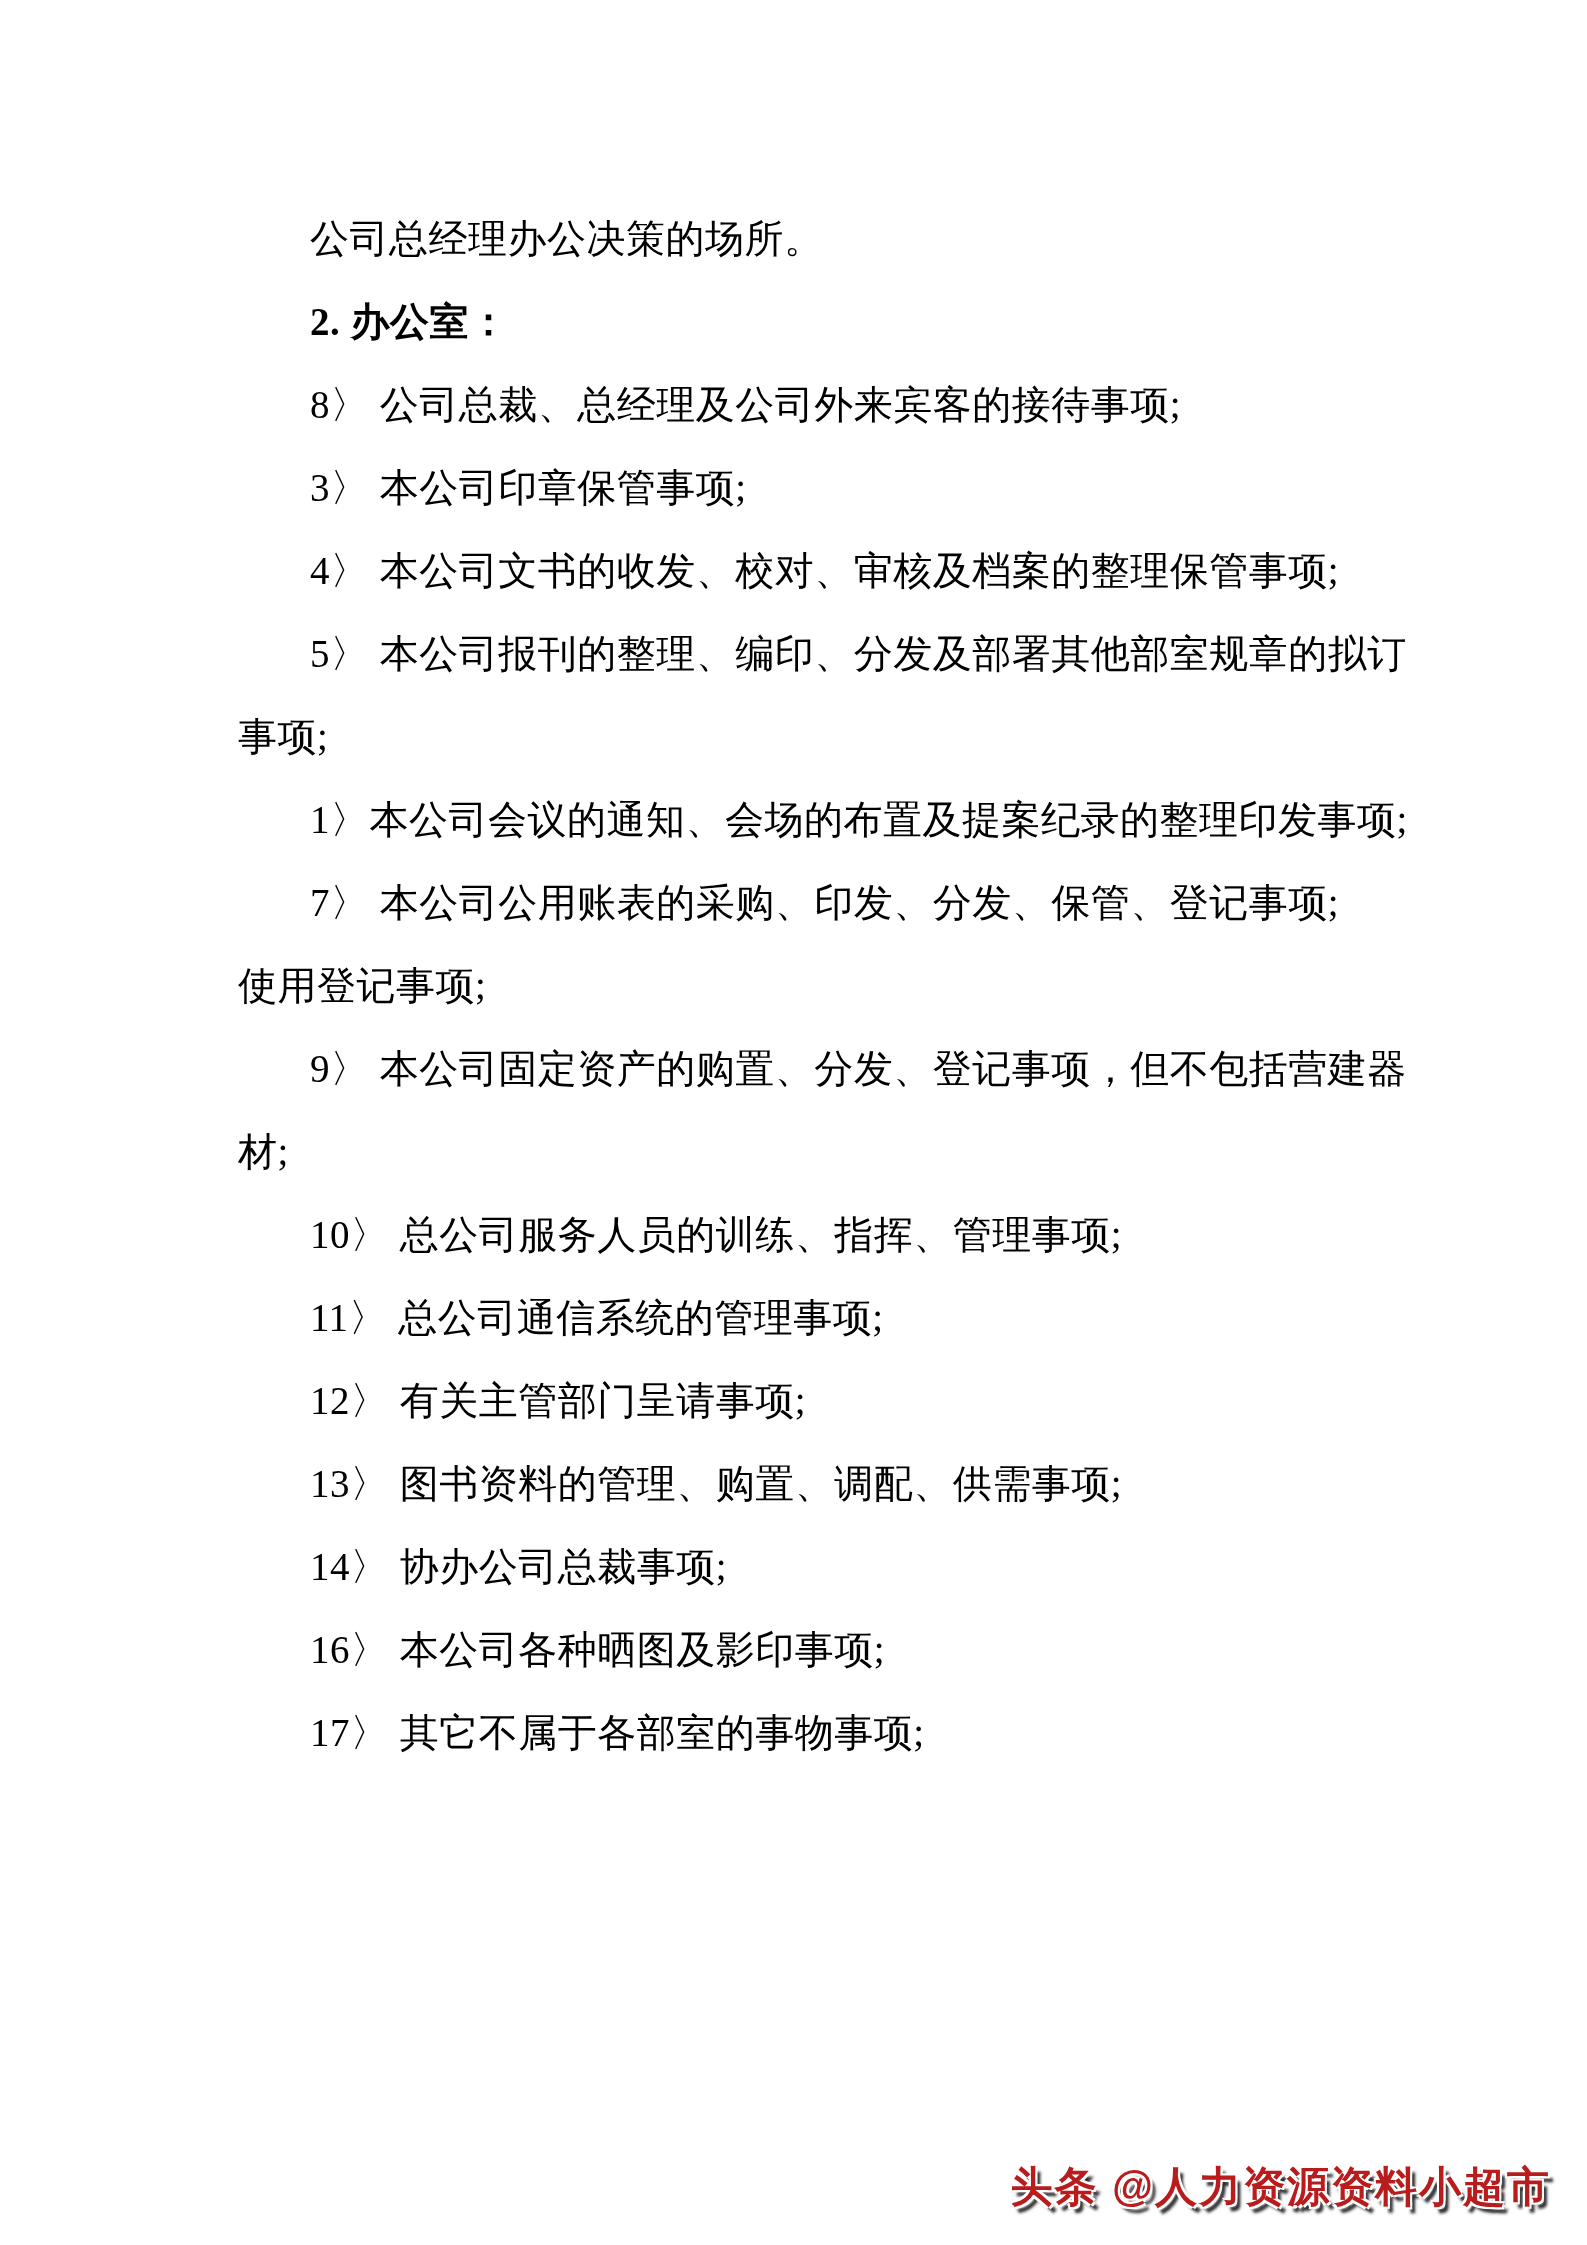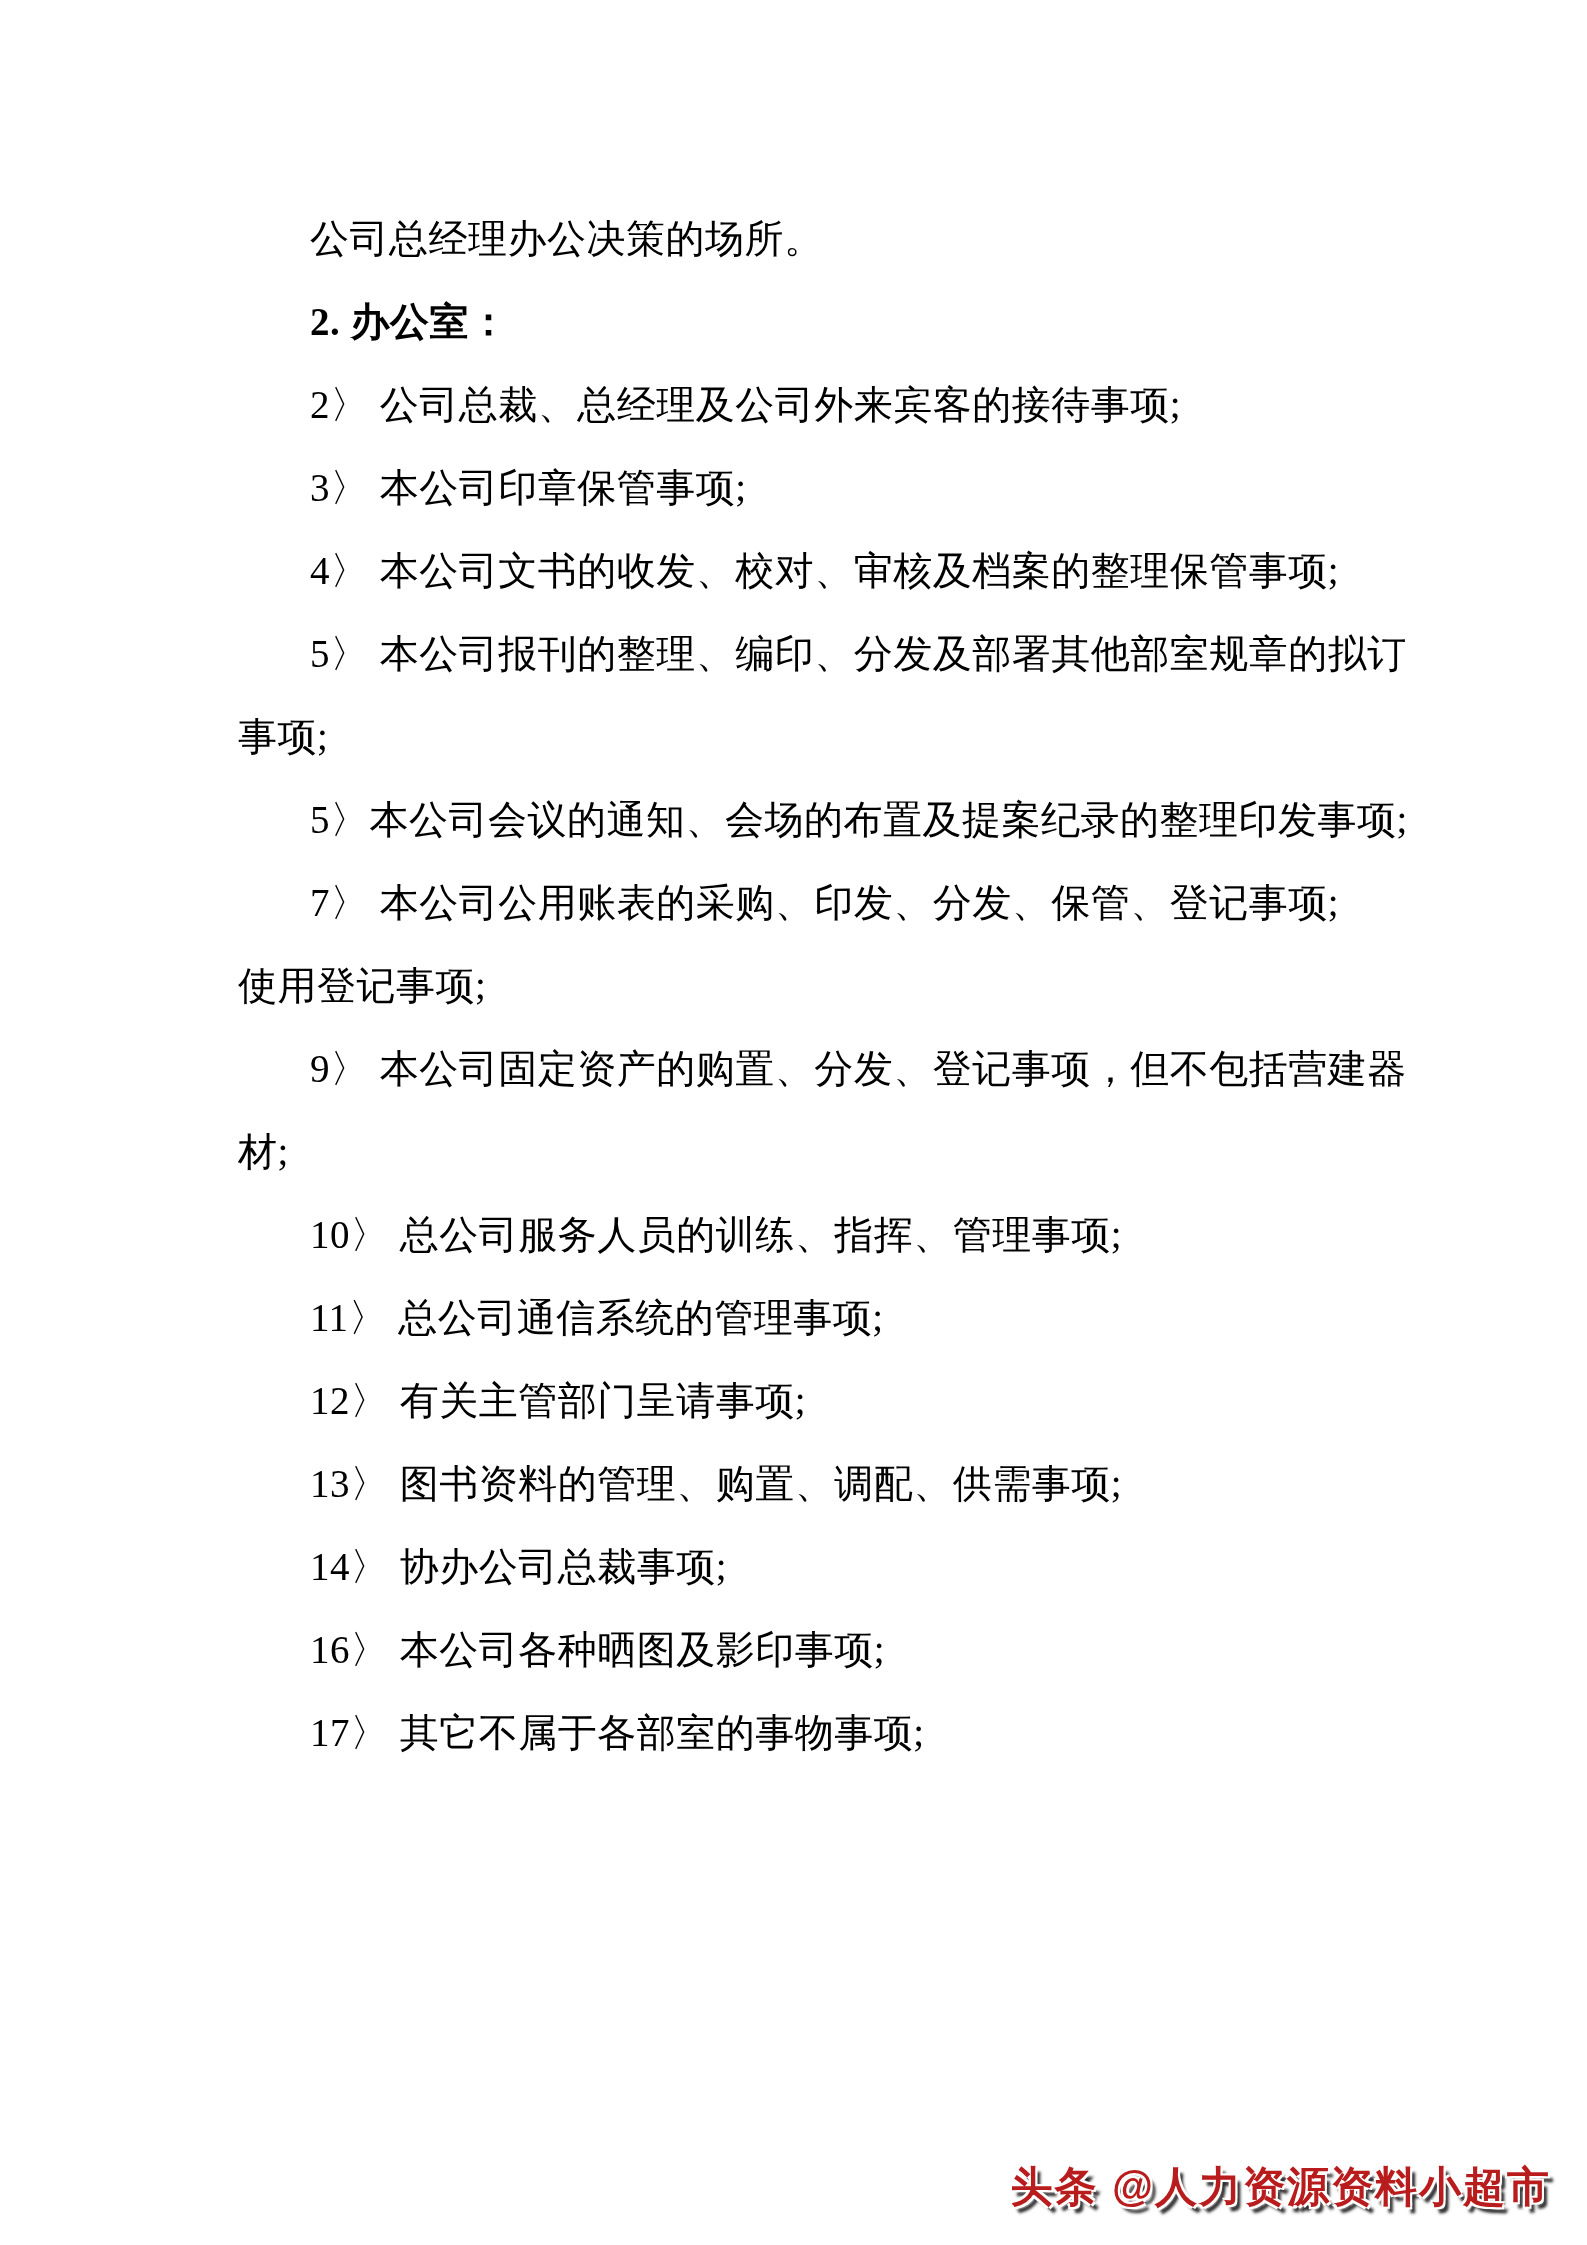--- a/index.html
+++ b/index.html
@@ -53,26 +53,26 @@
        5px  6px 3px rgba(0,0,0,0.85);
   }
 </style>
 </head>
 <body>
 
 <div class="page">
   <div class="doc">
       <div class="doc-line indent">公司总经理办公决策的场所。</div>
       <div class="doc-line indent bold">2. 办公室：</div>
-      <div class="doc-line indent">2〉 公司总裁、总经理及公司外来宾客的接待事项;</div>
+      <div class="doc-line indent">8〉 公司总裁、总经理及公司外来宾客的接待事项;</div>
       <div class="doc-line indent">3〉 本公司印章保管事项;</div>
       <div class="doc-line indent">4〉 本公司文书的收发、校对、审核及档案的整理保管事项;</div>
       <div class="doc-line indent">5〉 本公司报刊的整理、编印、分发及部署其他部室规章的拟订</div>
       <div class="doc-line">事项;</div>
-      <div class="doc-line indent">5〉本公司会议的通知、会场的布置及提案纪录的整理印发事项;</div>
+      <div class="doc-line indent">1〉本公司会议的通知、会场的布置及提案纪录的整理印发事项;</div>
       <div class="doc-line indent">7〉 本公司公用账表的采购、印发、分发、保管、登记事项;</div>
       <div class="doc-line">使用登记事项;</div>
       <div class="doc-line indent">9〉 本公司固定资产的购置、分发、登记事项，但不包括营建器</div>
       <div class="doc-line">材;</div>
       <div class="doc-line indent">10〉 总公司服务人员的训练、指挥、管理事项;</div>
       <div class="doc-line indent">11〉 总公司通信系统的管理事项;</div>
       <div class="doc-line indent">12〉 有关主管部门呈请事项;</div>
       <div class="doc-line indent">13〉 图书资料的管理、购置、调配、供需事项;</div>
       <div class="doc-line indent">14〉 协办公司总裁事项;</div>
       <div class="doc-line indent">16〉 本公司各种晒图及影印事项;</div>

